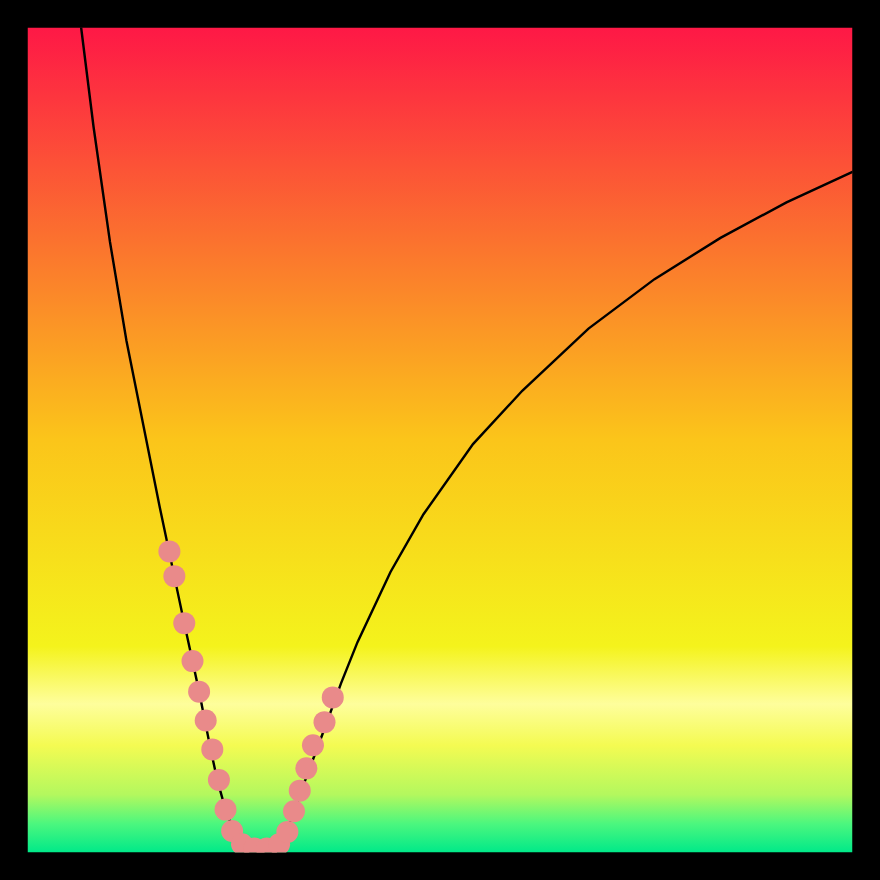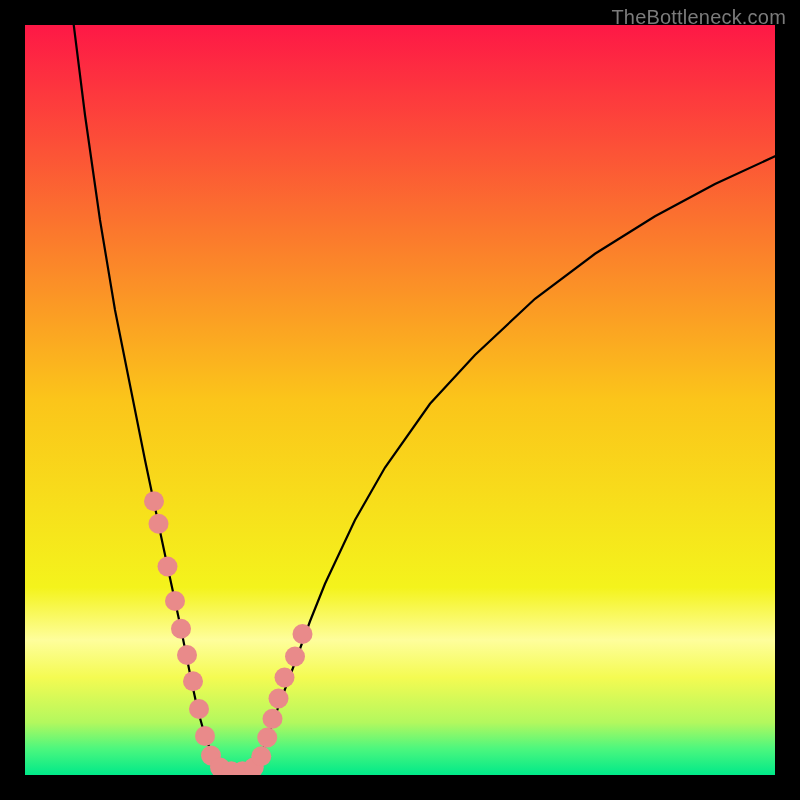--- a/index.html
+++ b/index.html
@@ -37,21 +37,20 @@
     font-size: 20px;
     letter-spacing: 0.2px;
     font-weight: 500;
     user-select: none;
   }
 </style>
 </head>
 <body>
 
 <div class="stage">
-  <div class="watermark">TheBottleneck.com</div>
 
   <div class="plot-area">
     <svg viewBox="0 0 750 750" preserveAspectRatio="none">
       <defs>
         <linearGradient id="bg-grad" x1="0" y1="0" x2="0" y2="1">
             <stop offset="0%" stop-color="#fe1846"></stop>
             <stop offset="25%" stop-color="#fb6f2f"></stop>
             <stop offset="50%" stop-color="#fbc51a"></stop>
             <stop offset="75%" stop-color="#f4f31c"></stop>
             <stop offset="82%" stop-color="#fefe9c"></stop>

